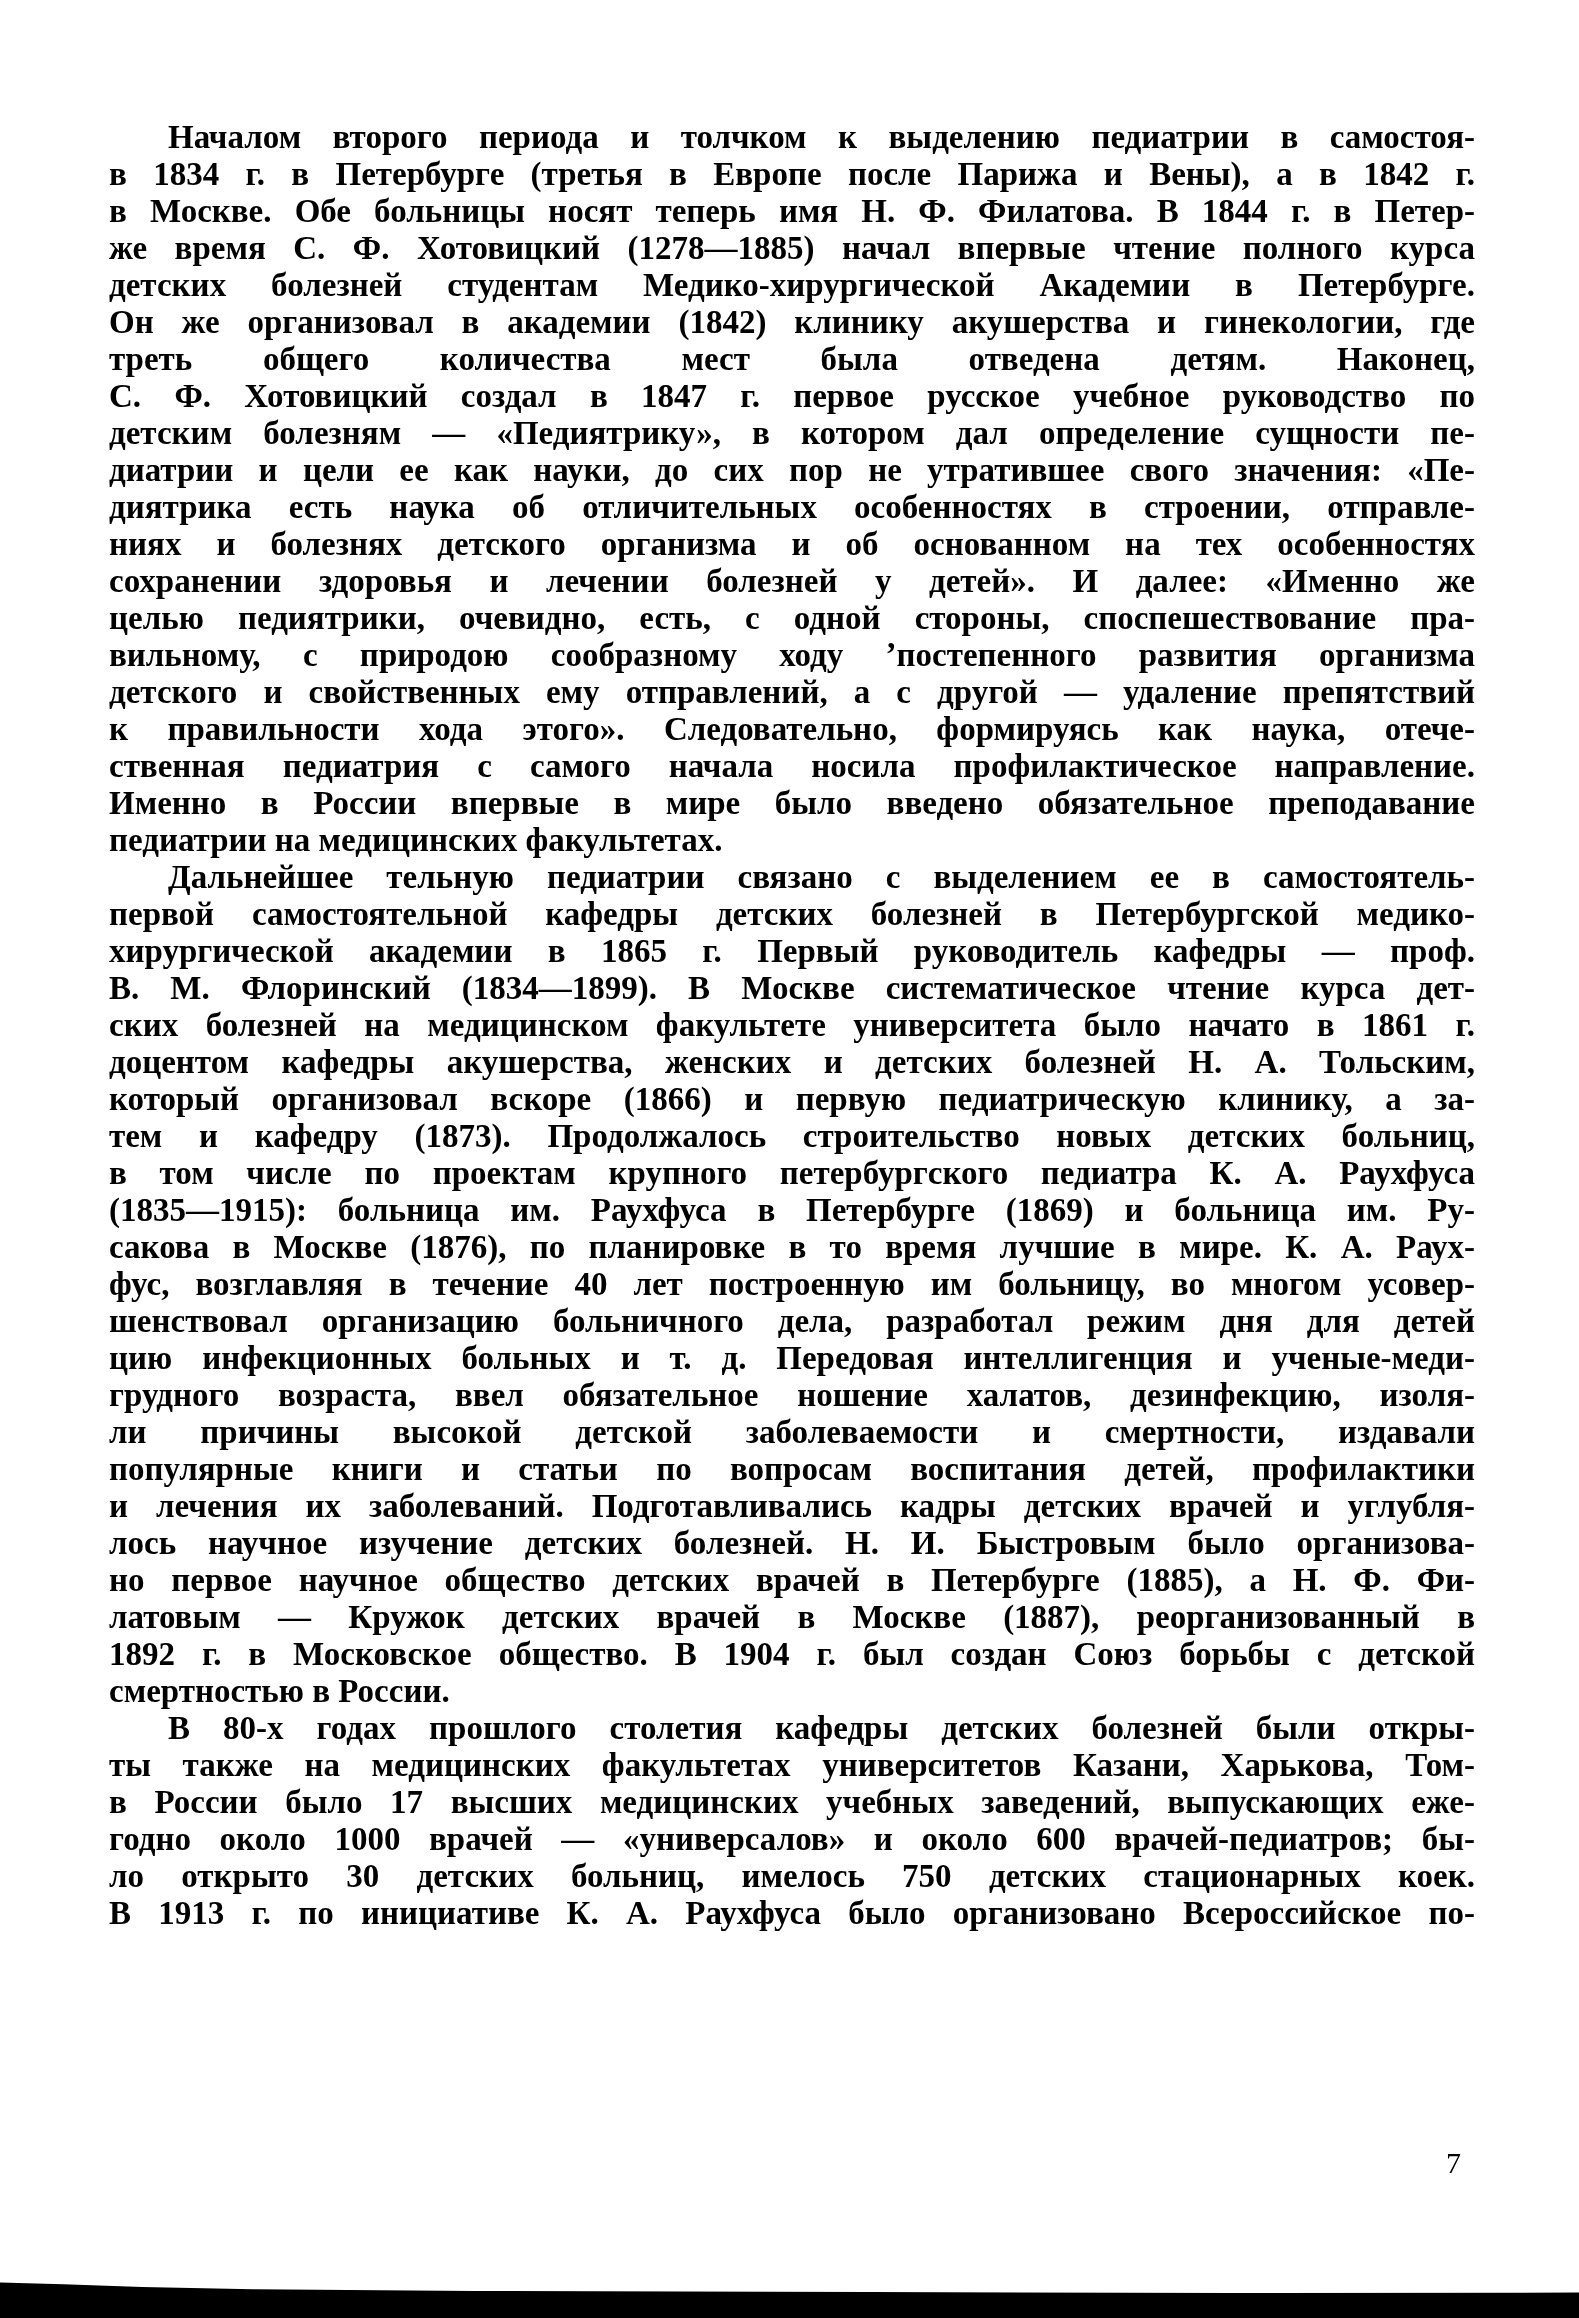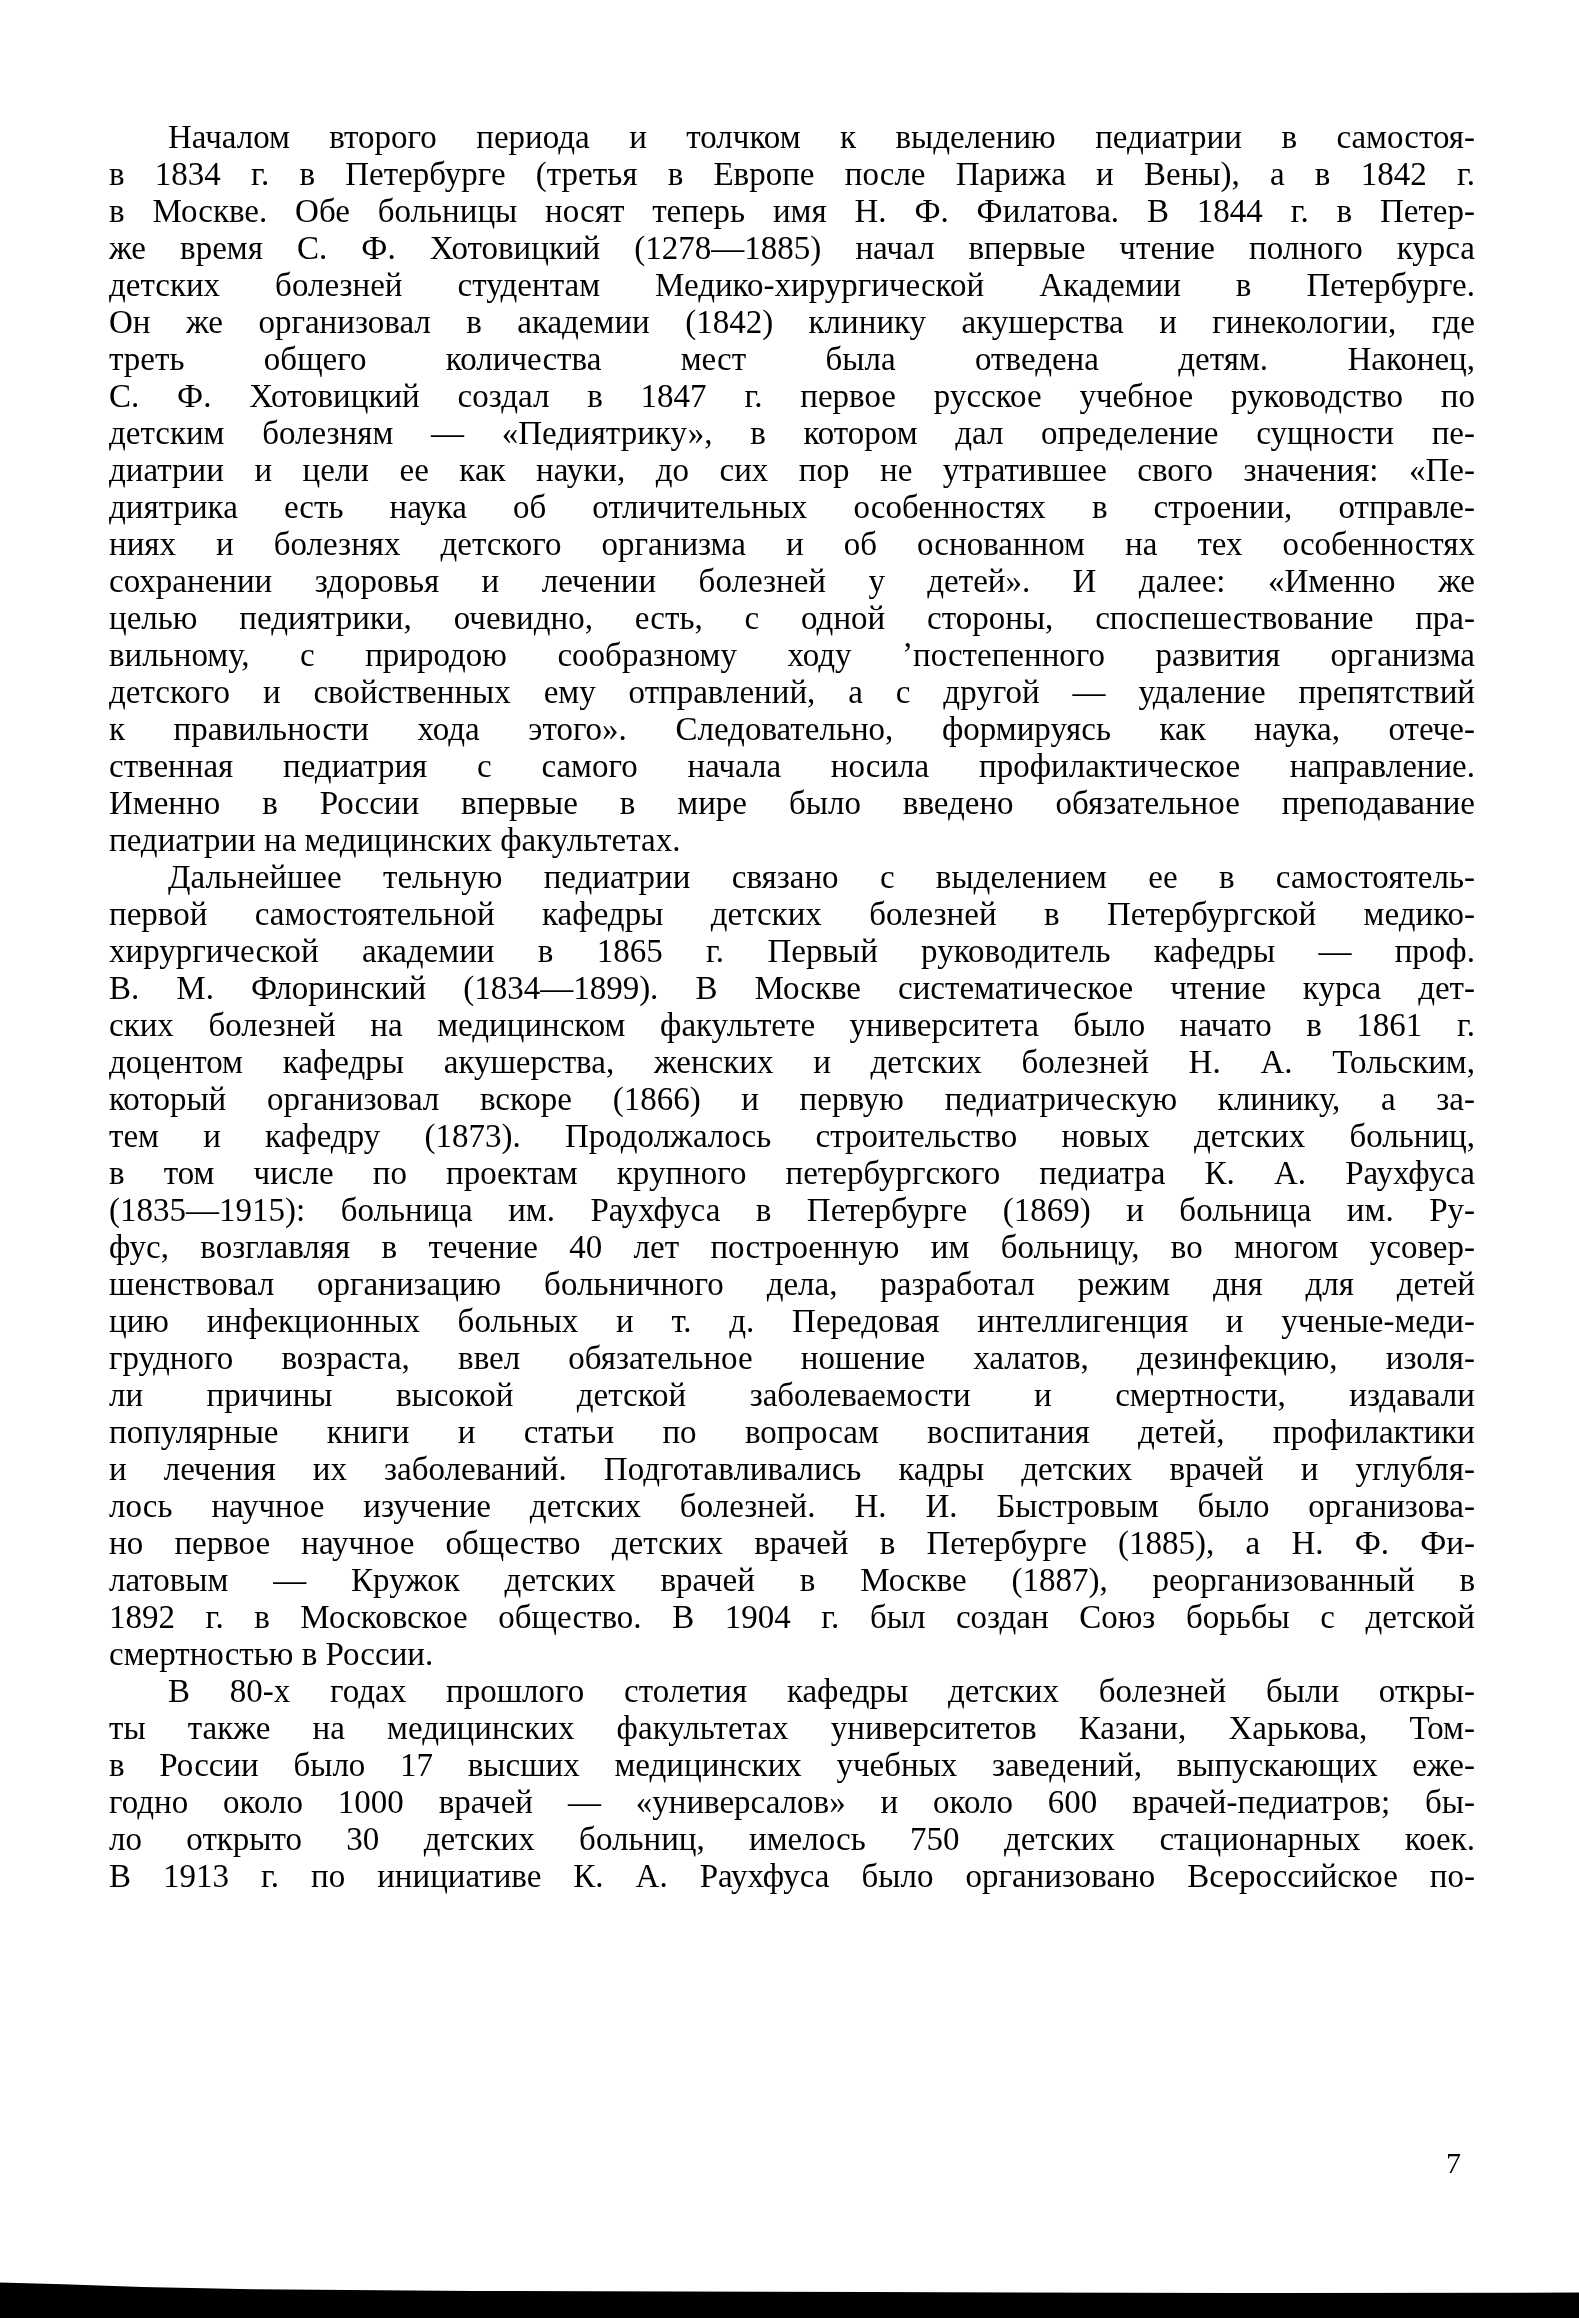--- a/index.html
+++ b/index.html
@@ -14,20 +14,21 @@
     background: #ffffff;
     overflow: hidden;
     font-family: "Liberation Serif", "DejaVu Serif", serif;
     color: #000000;
   }
   .text-block {
     position: absolute;
     left: 109px;
     top: 119px;
     width: 1366px;
+    font-weight: bold;
   }
   .line {
     font-size: 33px;
     line-height: 37px;
     height: 37px;
     overflow: hidden;
     text-align: justify;
     text-align-last: justify;
     color: #000000;
   }
@@ -83,20 +84,21 @@
       <div class="line first">Дальнейшее тельную педиатрии связано с выделением ее в самостоятель-</div>
       <div class="line">первой самостоятельной кафедры детских болезней в Петербургской медико-</div>
       <div class="line">хирургической академии в 1865 г. Первый руководитель кафедры — проф.</div>
       <div class="line">В. М. Флоринский (1834—1899). В Москве систематическое чтение курса дет-</div>
       <div class="line">ских болезней на медицинском факультете университета было начато в 1861 г.</div>
       <div class="line">доцентом кафедры акушерства, женских и детских болезней Н. А. Тольским,</div>
       <div class="line">который организовал вскоре (1866) и первую педиатрическую клинику, а за-</div>
       <div class="line">тем и кафедру (1873). Продолжалось строительство новых детских больниц,</div>
       <div class="line">в том числе по проектам крупного петербургского педиатра К. А. Раухфуса</div>
       <div class="line">(1835—1915): больница им. Раухфуса в Петербурге (1869) и больница им. Ру-</div>
+      <div class="line">сакова в Москве (1876), по планировке в то время лучшие в мире. К. А. Раух-</div>
       <div class="line">фус, возглавляя в течение 40 лет построенную им больницу, во многом усовер-</div>
       <div class="line">шенствовал организацию больничного дела, разработал режим дня для детей</div>
       <div class="line">цию инфекционных больных и т. д. Передовая интеллигенция и ученые-меди-</div>
       <div class="line">грудного возраста, ввел обязательное ношение халатов, дезинфекцию, изоля-</div>
       <div class="line">ли причины высокой детской заболеваемости и смертности, издавали</div>
       <div class="line">популярные книги и статьи по вопросам воспитания детей, профилактики</div>
       <div class="line">и лечения их заболеваний. Подготавливались кадры детских врачей и углубля-</div>
       <div class="line">лось научное изучение детских болезней. Н. И. Быстровым было организова-</div>
       <div class="line">но первое научное общество детских врачей в Петербурге (1885), а Н. Ф. Фи-</div>
       <div class="line">латовым — Кружок детских врачей в Москве (1887), реорганизованный в</div>

